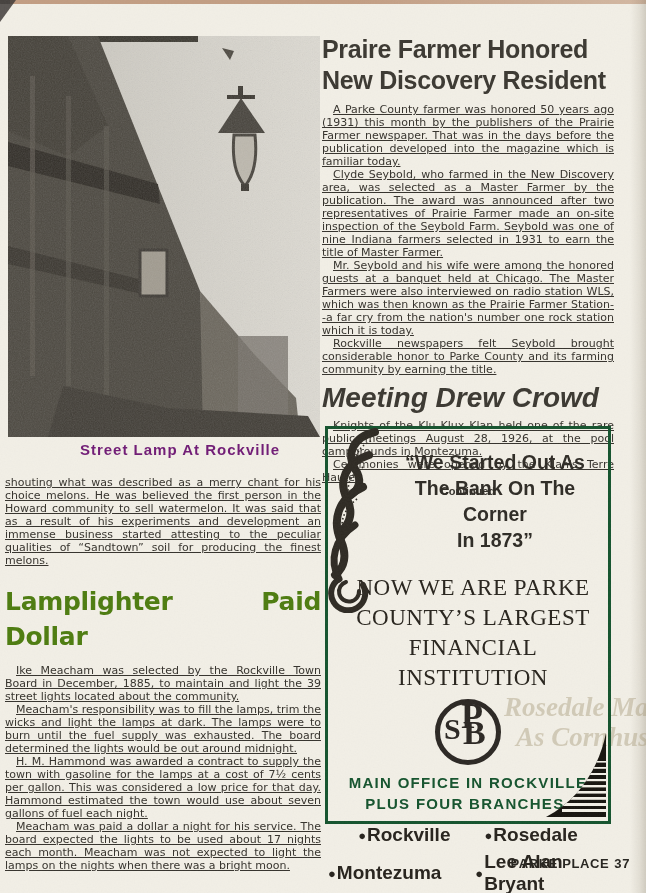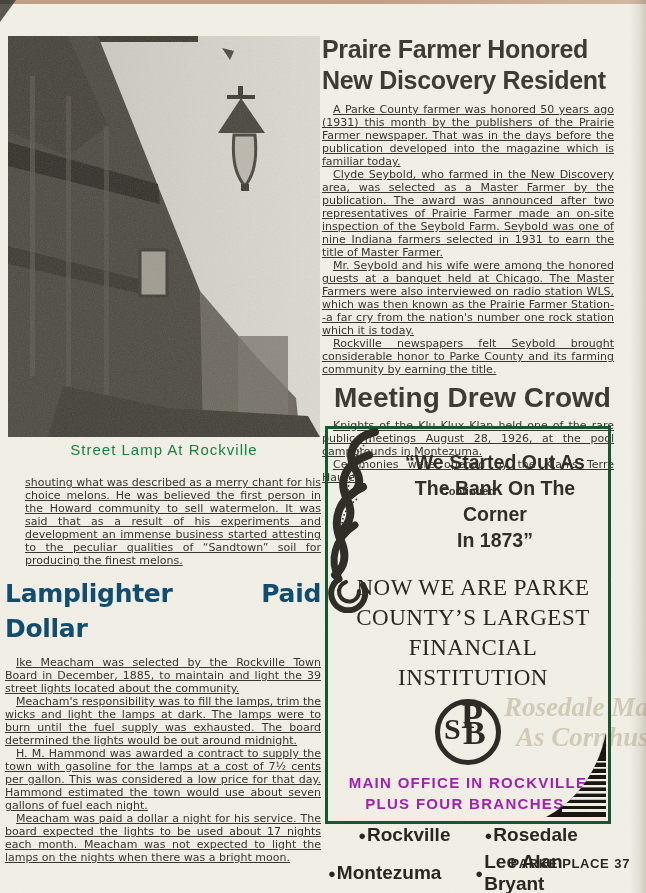--- a/index.html
+++ b/index.html
@@ -12,36 +12,36 @@
   .top-strip{position:absolute;left:0;top:0;width:646px;height:4px;
     background:linear-gradient(90deg,#6e6a68 0 10px,#c29d82 10px 55%,#d3b8a2);}
   .corner-dark{position:absolute;left:0;top:0;width:0;height:0;
     border-top:22px solid rgba(62,58,55,.85);border-right:16px solid transparent;}
   .edge-right{position:absolute;right:0;top:0;width:16px;height:100%;
     background:linear-gradient(90deg,rgba(90,78,56,0) 0,rgba(90,78,56,.10) 60%,rgba(90,78,56,.22));}
   .paper-noise{position:absolute;left:0;top:0;z-index:40;pointer-events:none;opacity:.05;}
 
   
   .photo{position:absolute;left:8px;top:36px;width:312px;height:401px;}
-  .caption{position:absolute;left:8px;top:441px;width:312px;text-align:center;
-    font-size:15px;font-weight:400;letter-spacing:1px;color:#15803d;}
+  .caption{position:absolute;left:24px;top:441px;width:312px;text-align:center;
+    font-size:15px;font-weight:700;letter-spacing:1px;color:#701a75;}
 
   
   .body-txt{font-family:"DejaVu Sans","Liberation Sans",sans-serif;
     font-size:11px;line-height:13px;text-align:justify;color:#35322c;}
   .body-txt p{margin:0;text-indent:11px;text-decoration:underline;}
-  .body-txt p.noindent{text-indent:0;margin-left:20px;}
+  .body-txt p.noindent{text-indent:0;}
 
   .left-col{position:absolute;left:5px;top:476px;width:316px;}
-  .left-head{margin:9px 0 10px 0;font-weight:700;color:#0c4a6e;
+  .left-head{margin:17px 0 10px 0;font-weight:700;color:#4d7c0f;
     font-size:25px;line-height:35px;letter-spacing:-.3px;}
 
   .right-col{position:absolute;left:322px;top:34px;width:292px;}
   .r-head1{font-weight:700;color:#3b3831;font-size:25px;line-height:31px;letter-spacing:-.3px;margin-bottom:7px;}
-  .r-head2{font-weight:700;color:#3b3831;font-size:28px;line-height:32px;margin:6px 0 5px 12px;}
+  .r-head2{font-weight:700;color:#3b3831;font-size:28px;line-height:32px;margin:6px 0 5px 0;font-style:italic;}
   .continued{text-align:center;font-weight:700;font-size:11px;margin-top:1px;color:#35322c;}
 
   
   .ghost{position:absolute;z-index:1;white-space:nowrap;
     font-family:"Liberation Serif",serif;font-style:italic;font-weight:700;
     color:#a29472;opacity:.4;filter:blur(.4px);}
   .ghost1{left:504px;top:692px;font-size:27px;}
   .ghost2{left:516px;top:722px;font-size:27px;}
 
   
@@ -53,21 +53,21 @@
   .serif-head{margin:20px 2px 0 12px;text-align:center;
     font-family:"Liberation Serif",serif;font-size:23px;line-height:30px;
     letter-spacing:.5px;color:#28241d;}
   .logo-row{display:flex;justify-content:center;margin-top:6px;}
   .logo{position:relative;width:56px;height:56px;border:5px solid #2b2723;border-radius:50%;}
   .logo span{position:absolute;font-family:"Liberation Serif",serif;font-weight:700;color:#2b2723;line-height:1;}
   .l-p{left:21px;top:-6px;font-size:36px;}
   .l-s{left:4px;top:10px;font-size:30px;}
   .l-b{left:23px;top:12px;font-size:34px;}
   .office{margin-top:7px;text-align:center;font-weight:700;font-size:15px;
-    line-height:21px;letter-spacing:1.3px;color:#a21caf;}
+    line-height:21px;letter-spacing:1.3px;color:#14532d;}
   .branches{margin-top:10px;}
   .b-row{display:flex;justify-content:center;gap:34px;margin-top:5px;
     font-weight:700;font-size:19px;color:#26221c;}
   .b-item{display:flex;align-items:center;}
   .b-item .blt{font-size:13px;margin-right:1px;}
   .corner-swoosh{position:absolute;right:2px;bottom:2px;}
 
   .footer{position:absolute;right:16px;top:856px;z-index:5;
     font-weight:700;font-size:13px;letter-spacing:.6px;color:#26241f;}
   .footer .pg{font-size:13px;margin-left:5px;}

